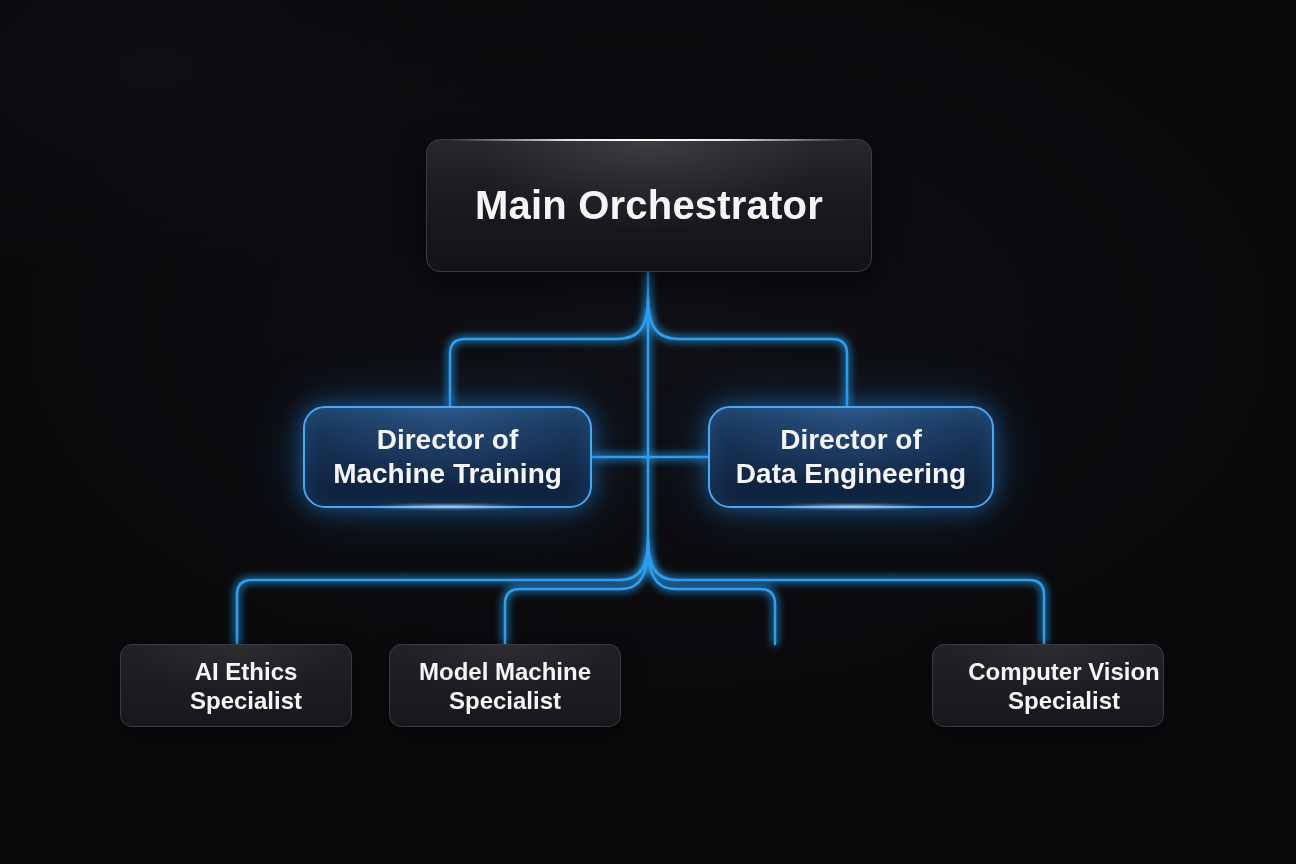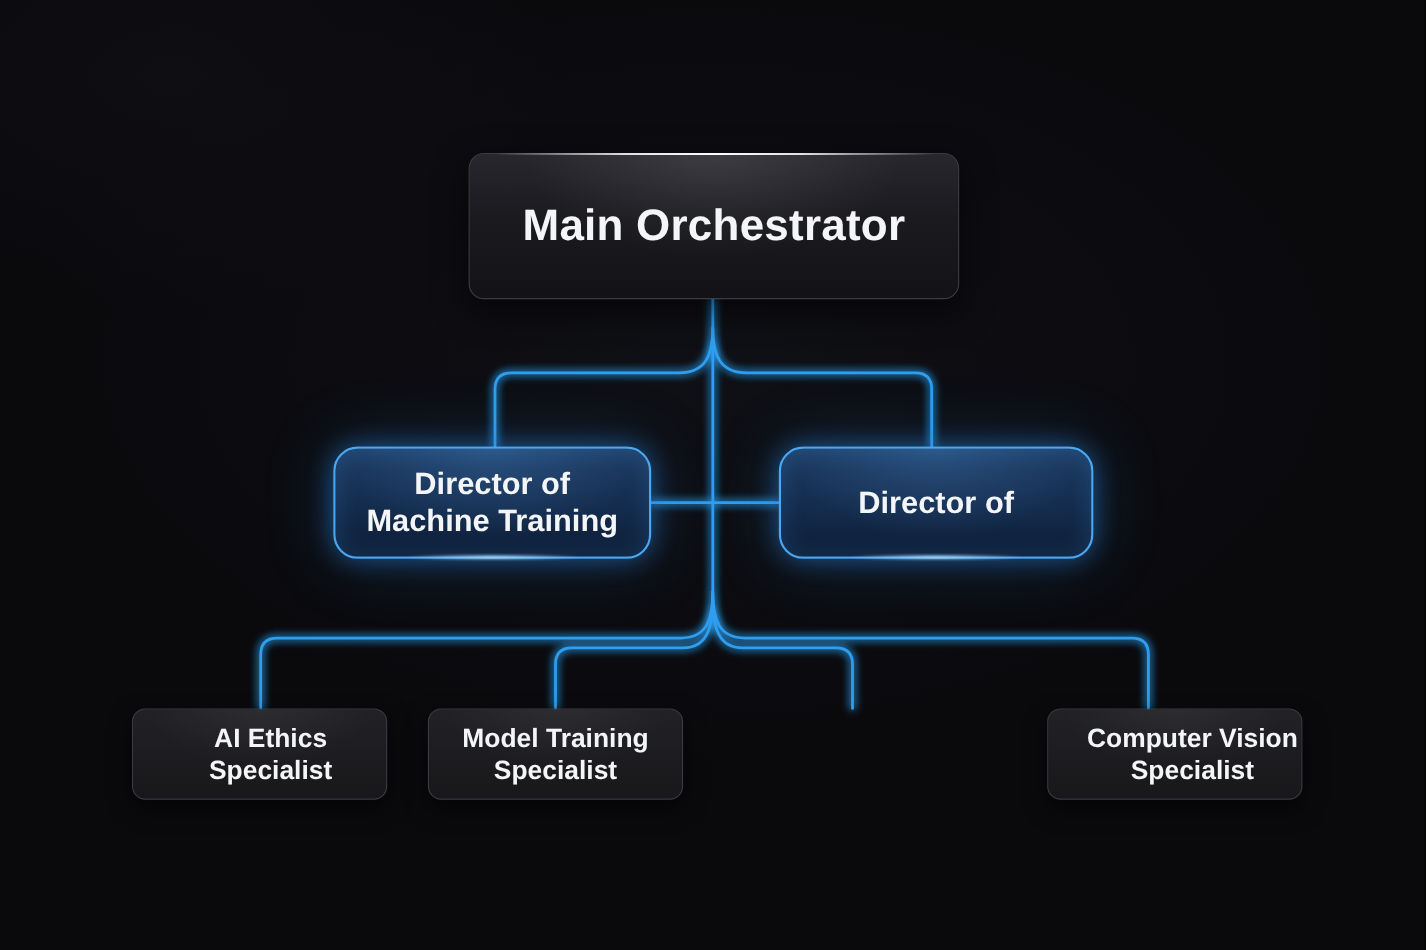--- a/index.html
+++ b/index.html
@@ -74,21 +74,21 @@
     border:1px solid #3a3a41;
     background:
       radial-gradient(80% 120% at 50% 0%, rgba(255,255,255,0.05), rgba(255,255,255,0) 55%),
       linear-gradient(180deg,#222226 0%,#18181b 100%);
     box-shadow:0 8px 20px rgba(0,0,0,0.55);
     font-size:24px;font-weight:600;line-height:29px;
   }
   .node-spec1{left:120px;padding-left:20px;}
   .node-spec2{left:389px;}
   .node-spec3{left:658px;}
-  .node-spec4{left:952px;padding-left:32px;}
+  .node-spec4{left:932px;padding-left:32px;}
 </style>
 </head>
 <body>
 
 <div class="canvas">
 
   <svg class="wires" viewBox="0 0 1296 864" aria-hidden="true">
     <defs>
       <filter id="glow" x="-60%" y="-60%" width="220%" height="220%">
         <feGaussianBlur stdDeviation="4" result="b"></feGaussianBlur>
@@ -118,28 +118,29 @@
   <div class="node node-root">
     <span class="line">Main Orchestrator</span>
   </div>
 
   <div class="node node-director node-director-ml">
     <span class="line">Director of</span>
     <span class="line">Machine Training</span>
   </div>
   <div class="node node-director node-director-de">
     <span class="line">Director of</span>
+    <span class="line">Data Engineering</span>
   </div>
 
   <div class="node node-spec node-spec1">
     <span class="line">AI Ethics</span>
     <span class="line">Specialist</span>
   </div>
   <div class="node node-spec node-spec2">
-    <span class="line">Model Training</span>
+    <span class="line">Model Machine</span>
     <span class="line">Specialist</span>
   </div>
   <div class="node node-spec node-spec4">
     <span class="line">Computer Vision</span>
     <span class="line">Specialist</span>
   </div>
 
 </div>
 
 </body></html>

